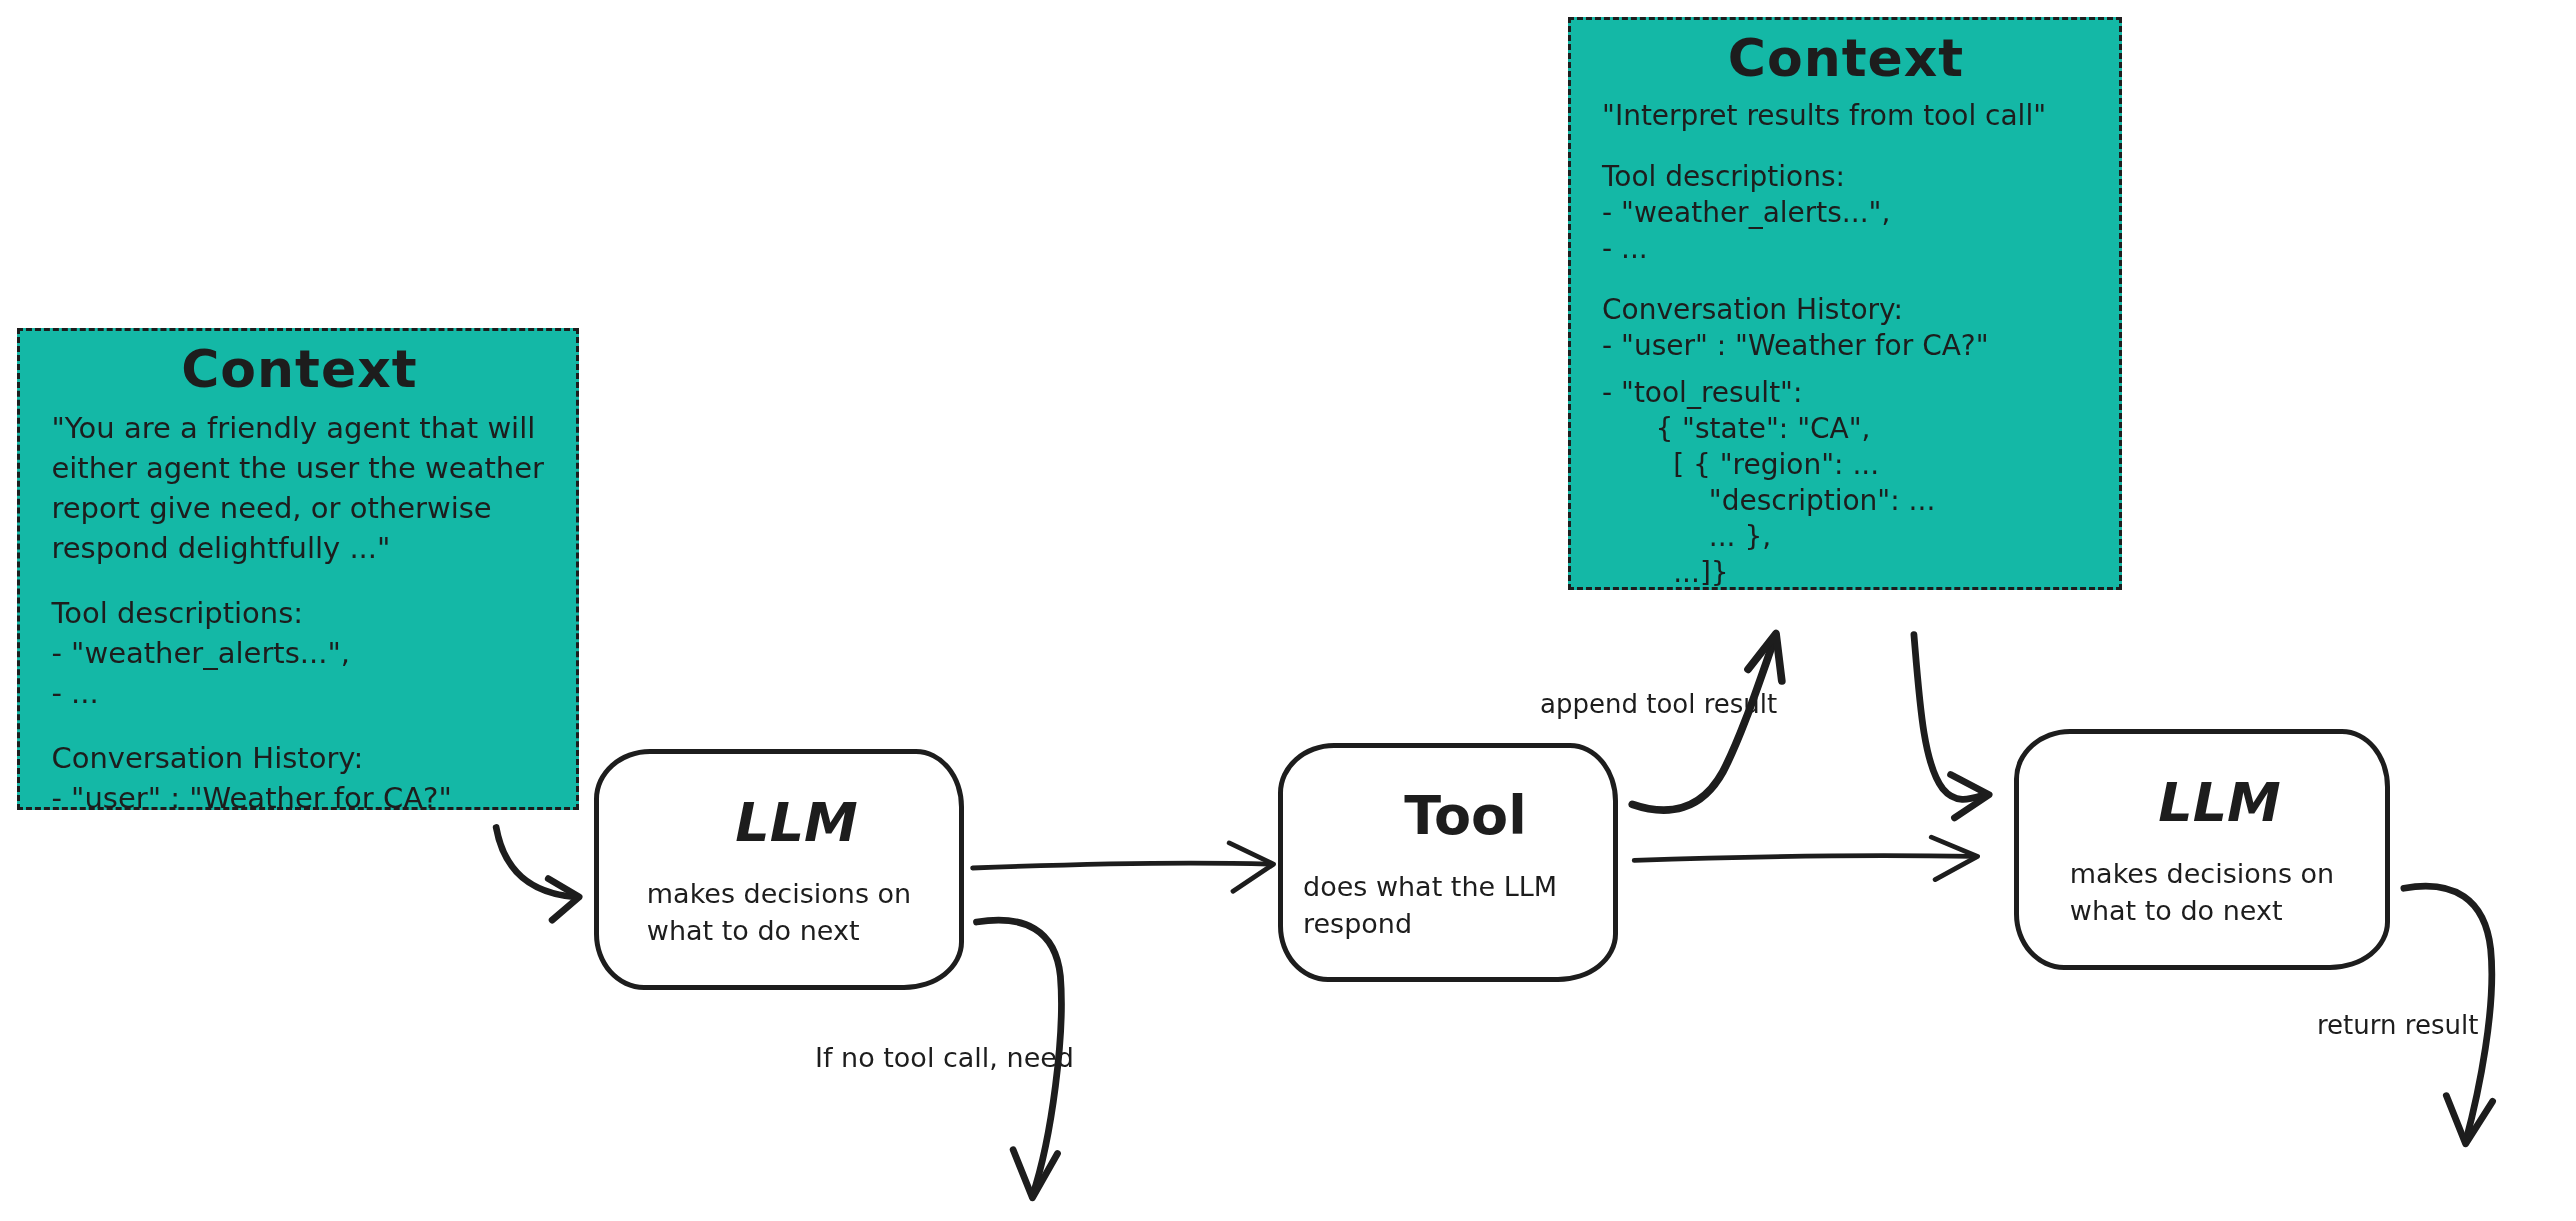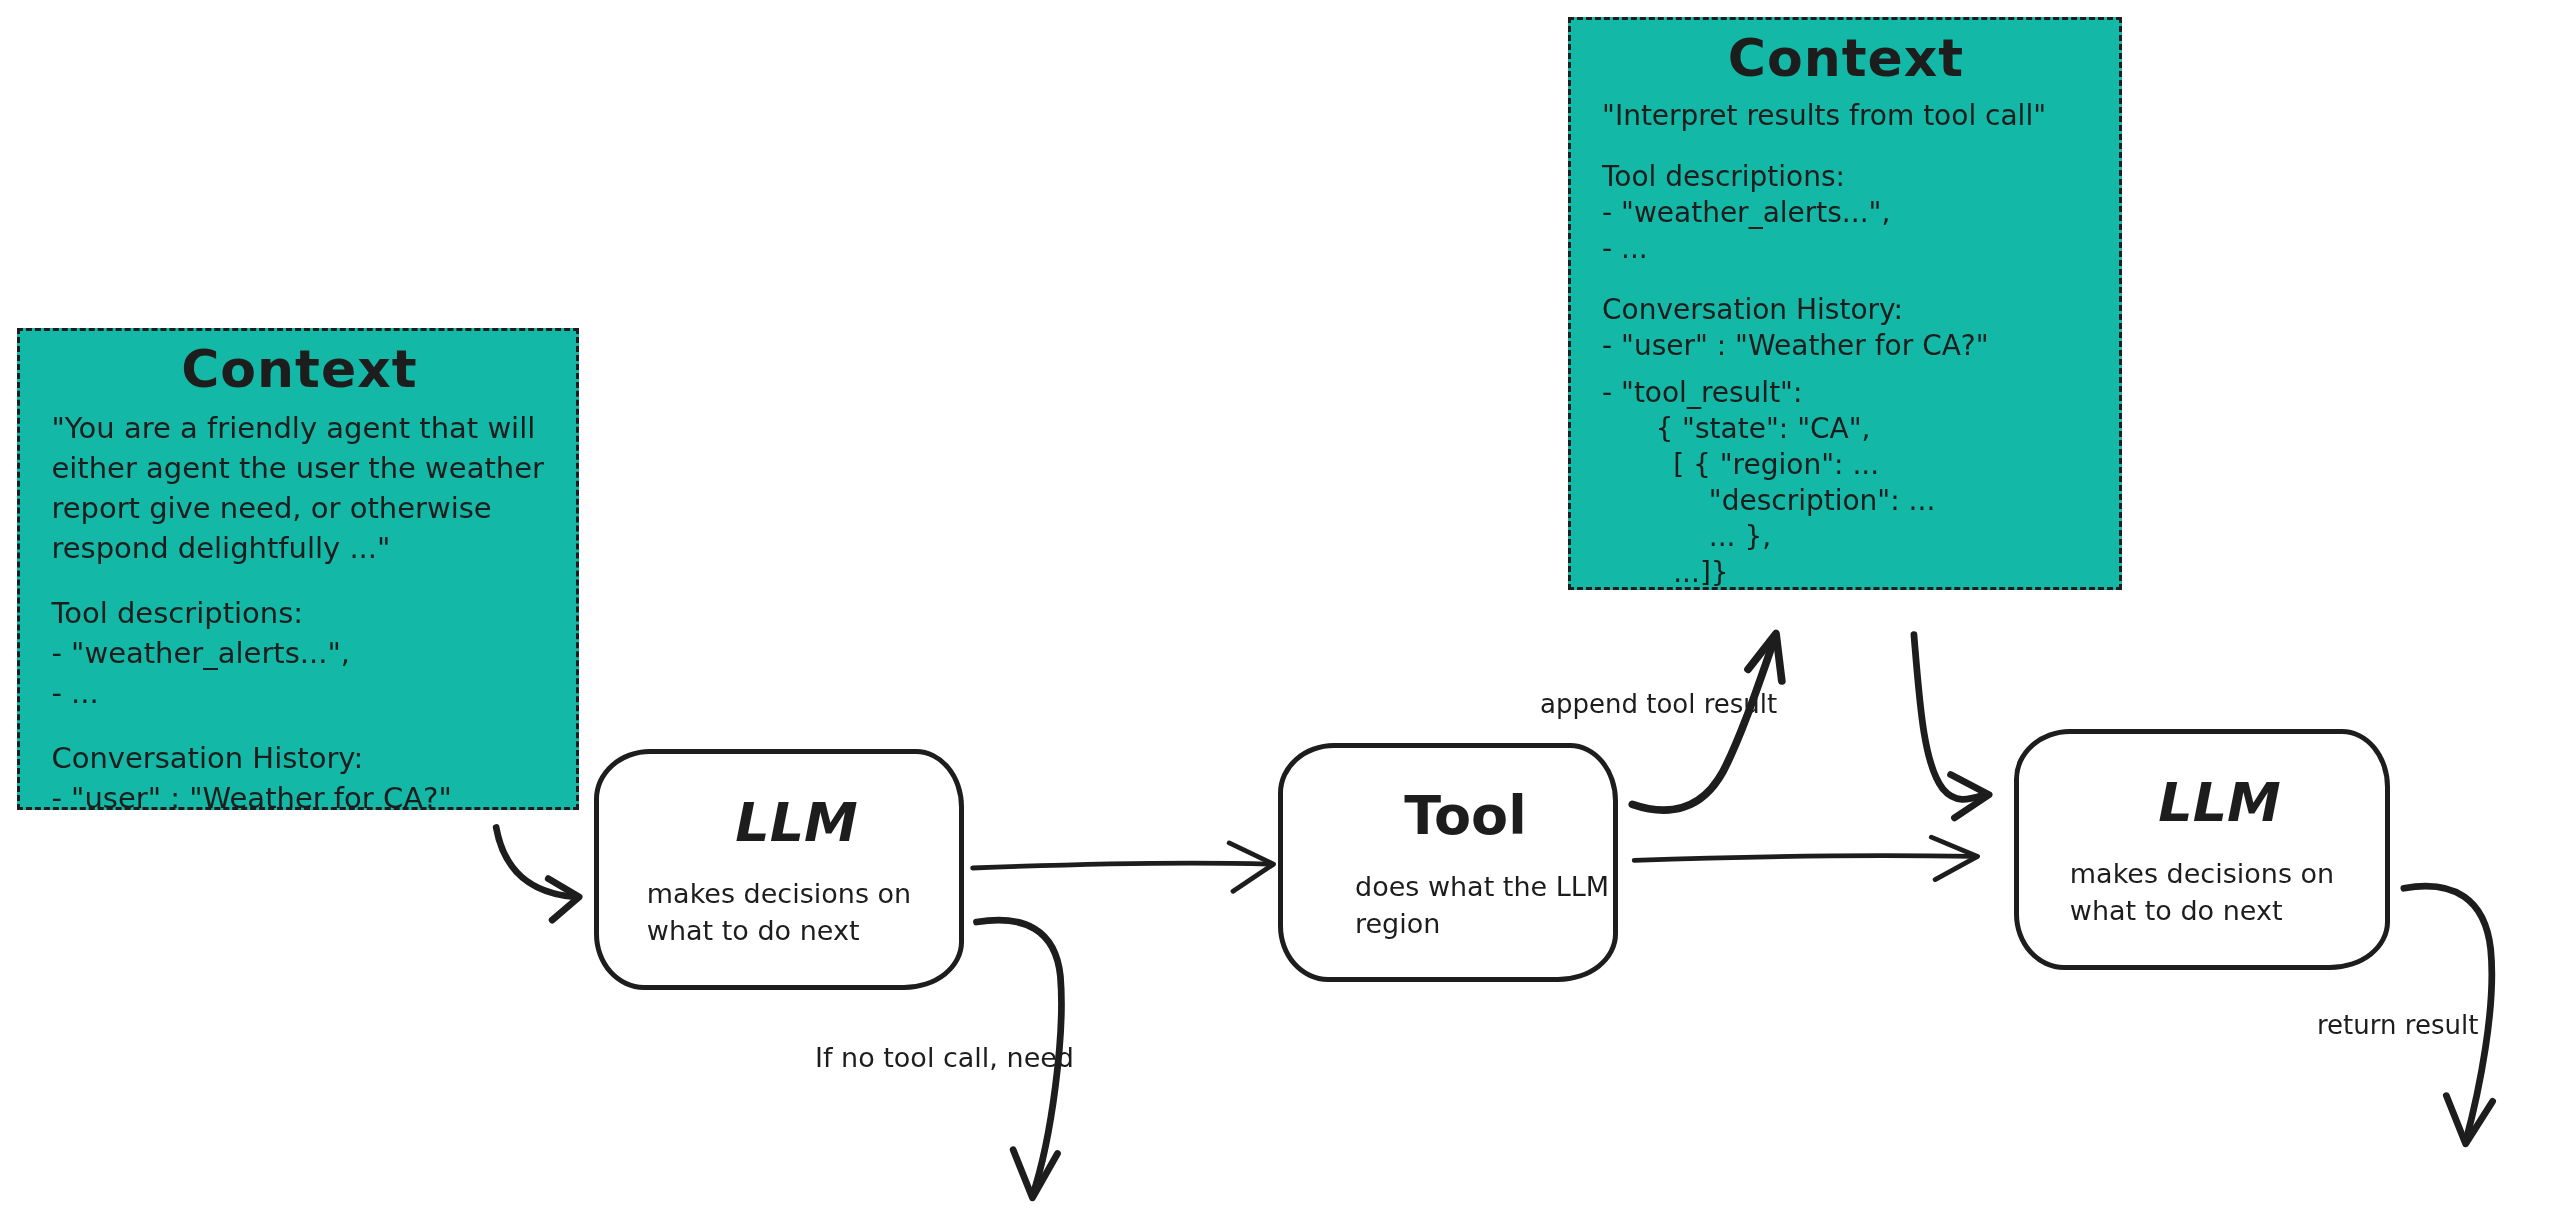--- a/index.html
+++ b/index.html
@@ -62,21 +62,21 @@
     text-align: center;
     width: 100%;
     padding-left: 35px;
   }
   .node.llm-1 .node-title, .node.llm-2 .node-title { font-style: italic; }
   .node-desc {
     font-size: 27px;
     line-height: 37px;
     text-align: left;
   }
-  .node.tool .node-desc { align-self: flex-start; margin-left: 72px; }
+  .node.tool .node-desc { align-self: flex-start; margin-left: 20px; }
   
   .edge-label {
     position: absolute;
     font-size: 26px;
     white-space: nowrap;
   }
   .edge-label.append { left: 1540px; top: 689px; }
   .edge-label.exit   { left: 815px;  top: 1042px; font-size: 27px; }
   .edge-label.return { left: 2317px; top: 1010px; }
   .stroke {
@@ -129,21 +129,21 @@
     <div class="node-desc">
       <div>makes decisions on</div>
       <div>what to do next</div>
     </div>
   </div>
 
   <div class="node tool">
     <div class="node-title">Tool</div>
     <div class="node-desc">
       <div>does what the LLM</div>
-      <div>region</div>
+      <div>respond</div>
     </div>
   </div>
 
   <div class="node llm-2">
     <div class="node-title">LLM</div>
     <div class="node-desc">
       <div>makes decisions on</div>
       <div>what to do next</div>
     </div>
   </div>

